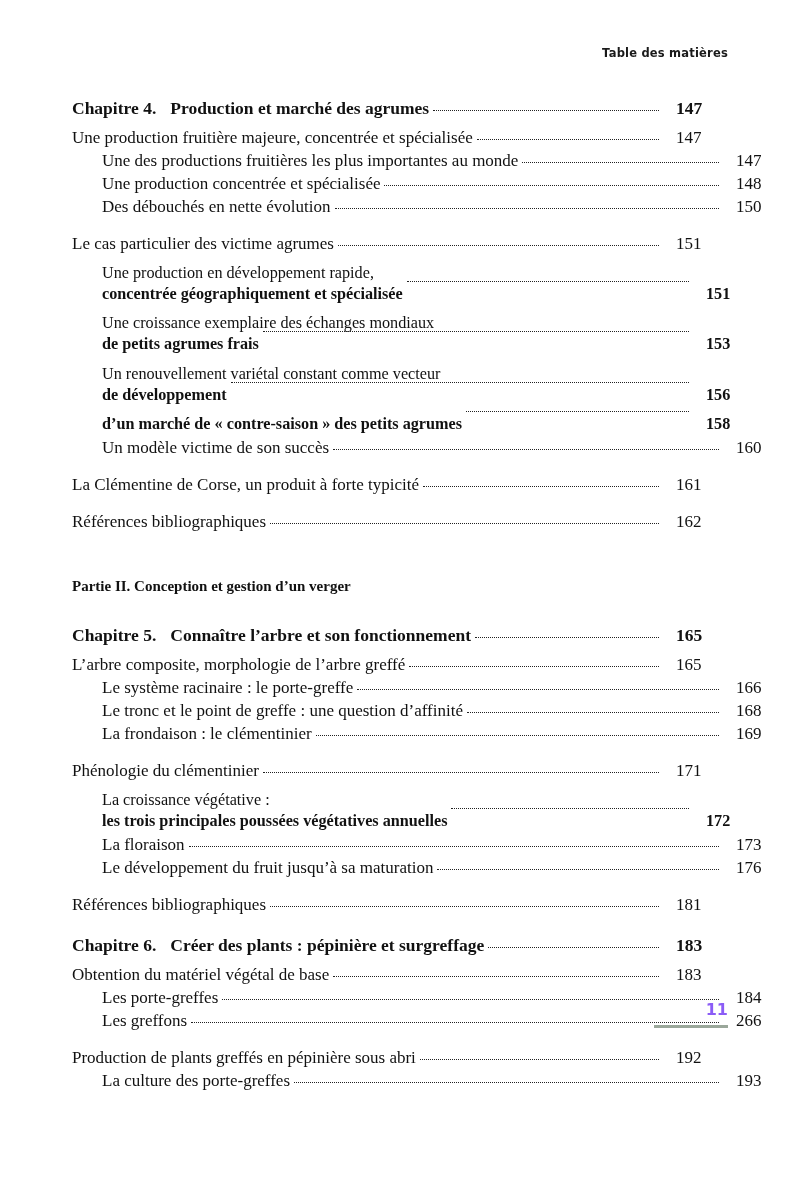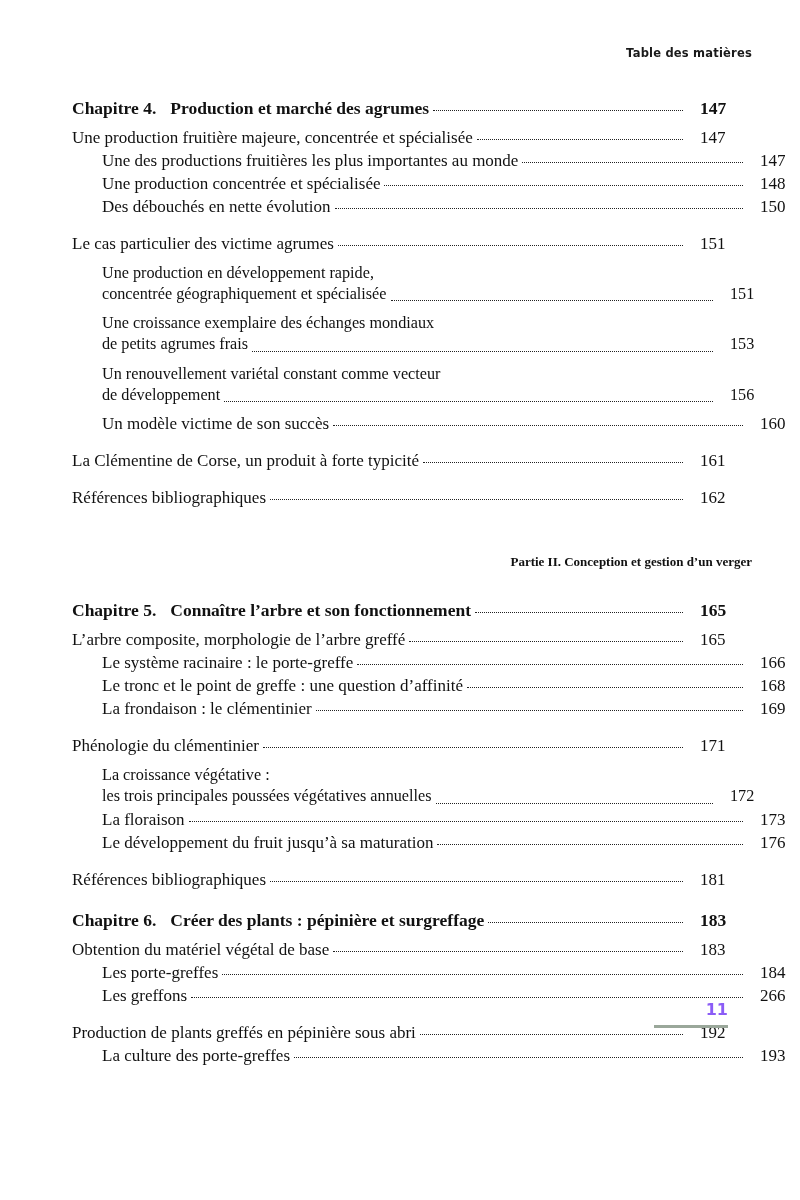--- a/index.html
+++ b/index.html
@@ -13,21 +13,21 @@
     font-family: "Liberation Serif", serif;
     color: #111111;
     position: relative;
     overflow: hidden;
   }
   .page {
     position: relative;
     width: 800px;
     height: 1076px;
     box-sizing: border-box;
-    padding: 40px 48px 0 72px;
+    padding: 40px 72px 0 72px;
   }
   .running-head {
     text-align: right;
     font-family: "DejaVu Sans", sans-serif;
     font-size: 11.5px;
     font-weight: 700;
     color: #1a1a1a;
     letter-spacing: 0.2px;
     margin-top: 6px;
     margin-right: 0px;
@@ -91,23 +91,24 @@
     padding-left: 30px;
     font-size: 16.2px;
     margin-top: 9px;
   }
   .multiline .firstline {
     display: block;
     line-height: 1.28;
   }
   .multiline .secondrow {
     display: flex;
-    align-items: flex-end;
+    align-items: flex-start;
     width: 100%;
     line-height: 1.28;
+    font-weight: bold;
   }
   .multiline .secondrow .leader {
     flex: 1 1 auto;
     min-width: 8px;
     margin: 0 3px 0 4px;
     position: relative;
     top: -3px;
     border-bottom: 1.5px dotted #222;
     height: 0;
   }
@@ -116,23 +117,23 @@
     width: 52px;
     text-align: left;
     padding-left: 14px;
   }
   
   .lvl-2 .pg, .multiline .secondrow .pg {
     margin-right: -30px;
   }
 
   .part-title {
-    text-align: right;
+    text-align: left;
     font-weight: bold;
-    font-size: 13px;
+    font-size: 15px;
     margin-top: 46px;
     margin-bottom: 30px;
   }
   .gap-md { height: 14px; }
 
   .folio {
     position: absolute;
     right: 72px;
     bottom: 48px;
     text-align: right;
@@ -218,20 +219,25 @@
     <div class="multiline">
       <span class="firstline">Un renouvellement variétal constant comme vecteur</span>
       <span class="secondrow">
         <span class="txt">de développement</span>
         <span class="leader"></span>
         <span class="pg">156</span>
       </span>
     </div>
 
     <div class="multiline">
+      <span class="secondrow">
+        <span class="txt">d’un marché de « contre-saison » des petits agrumes</span>
+        <span class="leader"></span>
+        <span class="pg">158</span>
+      </span>
     </div>
 
     <div class="row lvl-2">
       <span class="txt">Un modèle victime de son succès</span>
       <span class="leader"></span>
       <span class="pg">160</span>
     </div>
 
     <div class="row lvl-1 spaced">
       <span class="txt">La Clémentine de Corse, un produit à forte typicité</span>

